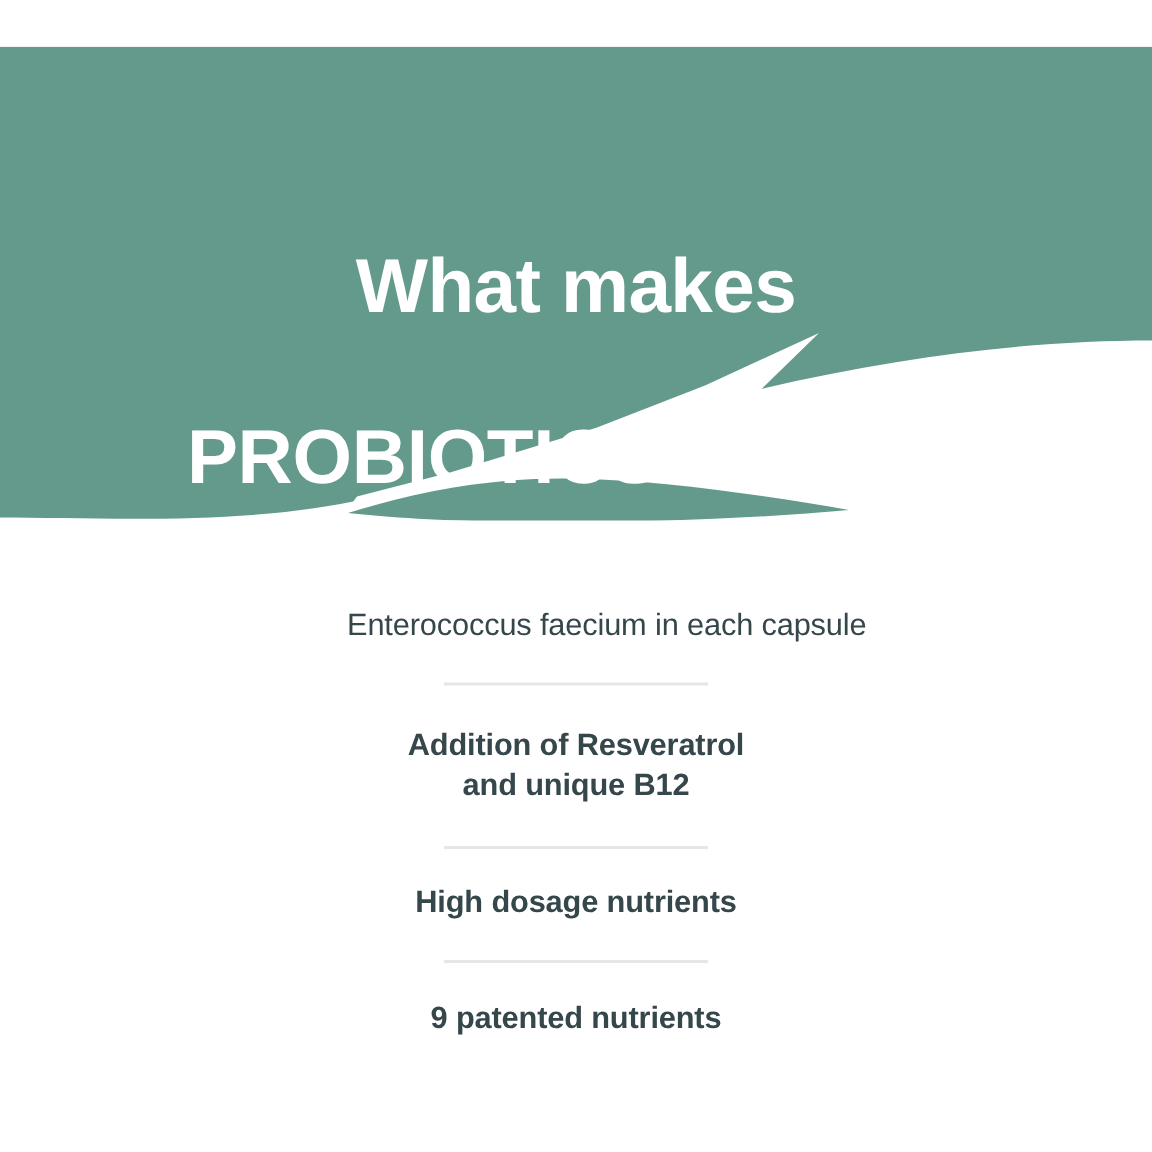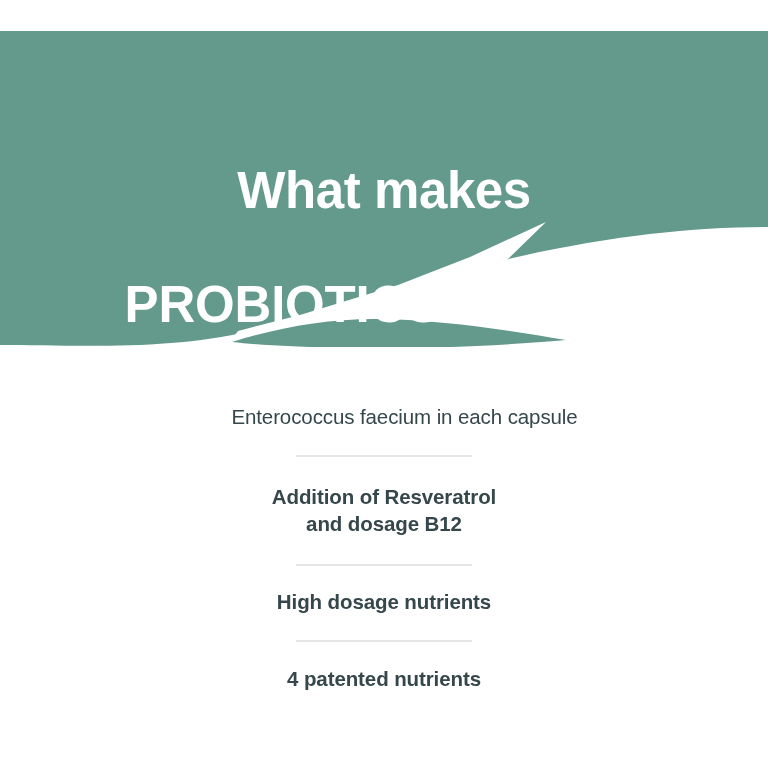--- a/index.html
+++ b/index.html
@@ -144,33 +144,33 @@
     <div class="feature">
       <span class="feature-line regular">Enterococcus faecium in each capsule</span>
     </div>
 
     <div class="sp-a"></div>
     <hr class="divider">
     <div class="sp-b"></div>
 
     <div class="feature">
       <span class="feature-line">Addition of Resveratrol</span>
-      <span class="feature-line">and dosage B12</span>
+      <span class="feature-line">and unique B12</span>
     </div>
 
     <div class="sp-c"></div>
     <hr class="divider">
     <div class="sp-d"></div>
 
     <div class="feature">
       <span class="feature-line">High dosage nutrients</span>
     </div>
 
     <div class="sp-e"></div>
     <hr class="divider">
     <div class="sp-f"></div>
 
     <div class="feature">
-      <span class="feature-line">4 patented nutrients</span>
+      <span class="feature-line">9 patented nutrients</span>
     </div>
 
   </div>
 </div>
 
 </body></html>

